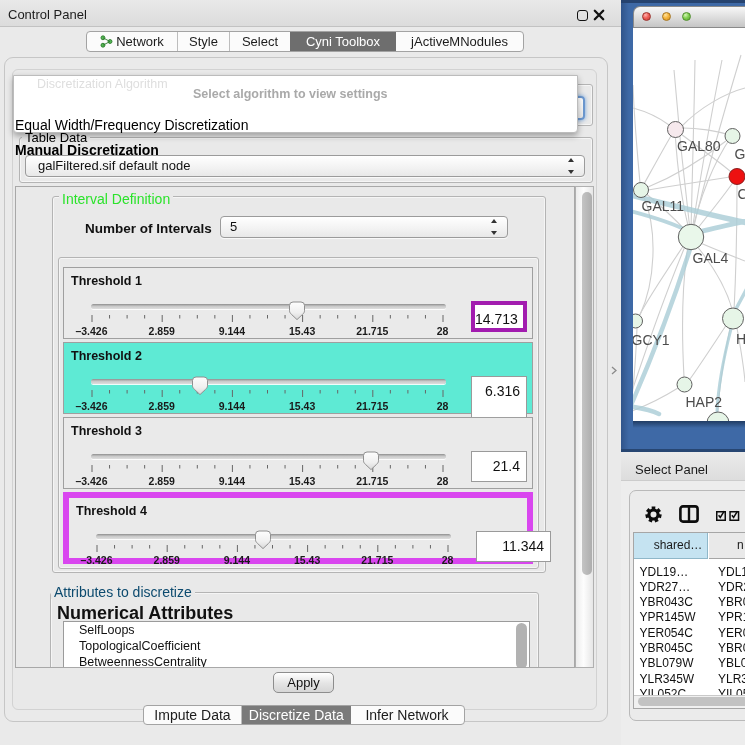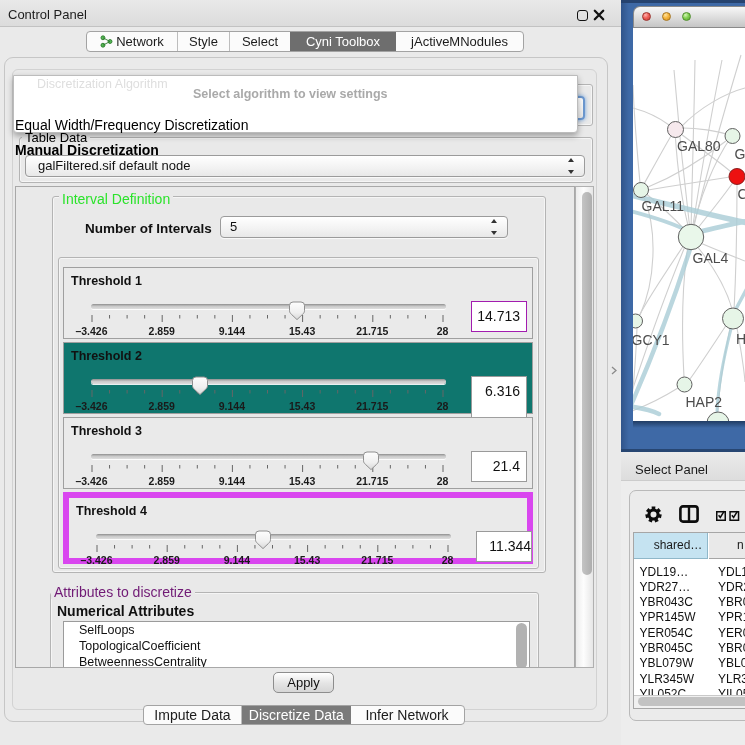--- a/index.html
+++ b/index.html
@@ -102,23 +102,23 @@
 <svg class="abs" style="left:223.5px;top:32.5px;" width="18" height="20" viewBox="0 0 18 20">
           <defs>
             <linearGradient id="tg0" x1="0" y1="0" x2="0" y2="1">
               <stop offset="0" stop-color="#fdfdfd"></stop>
               <stop offset="0.6" stop-color="#efefef"></stop>
               <stop offset="1" stop-color="#d8d8d8"></stop>
             </linearGradient>
           </defs>
           <path d="M5 1 h8 a3.5 3.5 0 0 1 3.5 3.5 v5.2 c0 1.6 -0.8 2.6 -2 3.7 L9 18.6 L3.5 13.4 c-1.2 -1.1 -2 -2.1 -2 -3.7 V4.5 A3.5 3.5 0 0 1 5 1 Z" fill="url(#tg0)" stroke="#8f8f8f" stroke-width="1"></path>
         </svg>
-<div class="abs" style="left:407px;top:33px;width:56px;height:31px;background:#fff;border:1px solid #a21caf;font-size:14px;color:#111;text-align:right;line-height:29px;padding-right:6px;">14.713</div>
-</div>
-<div class="abs" style="left:47px;top:155px;width:470px;height:72px;background:#0f766e;border:1px solid #9f9f9f;">
+<div class="abs" style="left:407px;top:33px;width:56px;height:31px;background:#fff;border:4px solid #a21caf;font-size:14px;color:#111;text-align:right;line-height:29px;padding-right:6px;">14.713</div>
+</div>
+<div class="abs" style="left:47px;top:155px;width:470px;height:72px;background:#5eead4;border:1px solid #9f9f9f;">
 <div class="abs nw" style="left:7px;top:6px;font-size:12.5px;font-weight:bold;color:#111;">Threshold 2</div>
 <div class="abs" style="left:26.5px;top:36px;width:355px;height:5px;border-radius:3px;background:linear-gradient(#8e8e8e,#c9c9c9 45%,#dedede);box-shadow:0 1px 0 rgba(255,255,255,.9);"></div>
 <svg class="abs" style="left:26.5px;top:47px;" width="355" height="9" viewBox="0 0 355 9">
           <g stroke="#666" stroke-width="1">
             <line x1="1.00" y1="0" x2="1.00" y2="7"></line>
             <line x1="18.55" y1="0" x2="18.55" y2="3.5"></line>
             <line x1="36.10" y1="0" x2="36.10" y2="3.5"></line>
             <line x1="53.65" y1="0" x2="53.65" y2="3.5"></line>
             <line x1="71.20" y1="0" x2="71.20" y2="7"></line>
             <line x1="88.75" y1="0" x2="88.75" y2="3.5"></line>
@@ -240,26 +240,26 @@
 <svg class="abs" style="left:185.0px;top:32.5px;" width="18" height="20" viewBox="0 0 18 20">
           <defs>
             <linearGradient id="tg3" x1="0" y1="0" x2="0" y2="1">
               <stop offset="0" stop-color="#fdfdfd"></stop>
               <stop offset="0.6" stop-color="#efefef"></stop>
               <stop offset="1" stop-color="#d8d8d8"></stop>
             </linearGradient>
           </defs>
           <path d="M5 1 h8 a3.5 3.5 0 0 1 3.5 3.5 v5.2 c0 1.6 -0.8 2.6 -2 3.7 L9 18.6 L3.5 13.4 c-1.2 -1.1 -2 -2.1 -2 -3.7 V4.5 A3.5 3.5 0 0 1 5 1 Z" fill="url(#tg3)" stroke="#8f8f8f" stroke-width="1"></path>
         </svg>
-<div class="abs" style="left:407px;top:33px;width:56px;height:31px;background:#fff;border:1px solid #9a9a9a;font-size:14px;color:#111;text-align:right;line-height:29px;padding-right:0;">11.344</div>
+<div class="abs" style="left:407px;top:33px;width:75px;height:31px;background:#fff;border:1px solid #9a9a9a;font-size:14px;color:#111;text-align:right;line-height:29px;padding-right:6px;">11.344</div>
 </div>
 
     <div class="grp" style="left:34px;top:405px;width:489px;height:120px;"></div>
-    <div class="grptitle nw" style="left:35px;top:397.5px;color:#701a75;font-size:14px;line-height:14px;">Attributes to discretize</div>
-    <div class="abs nw" style="left:41px;top:416px;font-size:14px;font-weight:bold;color:#111;">Numerical Attributes</div>
+    <div class="grptitle nw" style="left:35px;top:397.5px;color:#0c4a6e;font-size:14px;line-height:14px;">Attributes to discretize</div>
+    <div class="abs nw" style="left:41px;top:416px;font-size:18px;font-weight:bold;color:#111;">Numerical Attributes</div>
     <div class="abs" style="left:47px;top:434px;width:467px;height:60px;background:#fff;border:1px solid #9b9b9b;font-size:12.5px;color:#111;">
       <div style="padding:1px 0 0 15px;line-height:15.8px;">SelfLoops<br>TopologicalCoefficient<br>BetweennessCentrality<br></div>
       <div class="abs" style="right:2px;top:1px;width:11px;height:46px;background:#b2b2b2;border-radius:6px;"></div>
     </div>
   </div>
 </div>
 
 <div class="abs" style="left:575px;top:186px;width:18.5px;height:481.5px;background:linear-gradient(to right,#ececec,#fdfdfd 45%,#e6e6e6);border:1px solid #b0b0b0;"></div>
 <div class="abs" style="left:581.5px;top:192px;width:10.5px;height:383px;background:linear-gradient(to right,#c4c4c4,#aeaeae);border-radius:5px;"></div>
 

